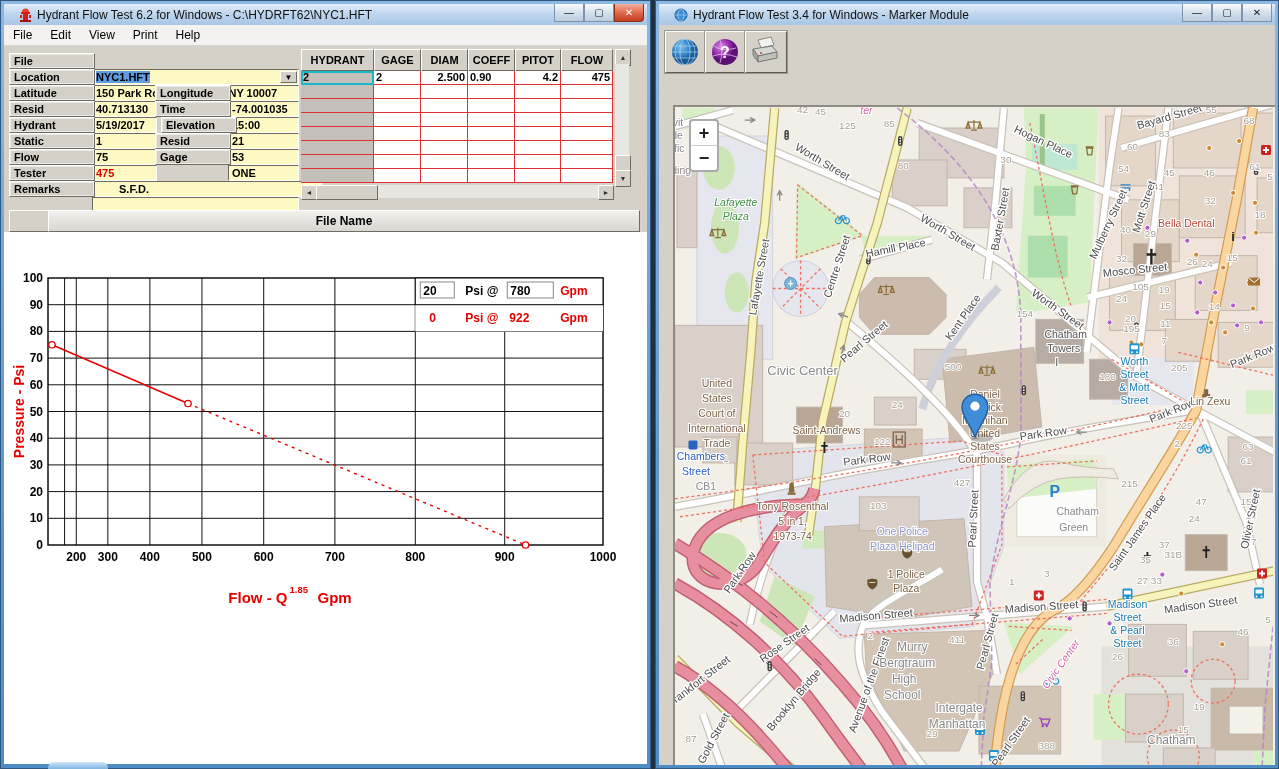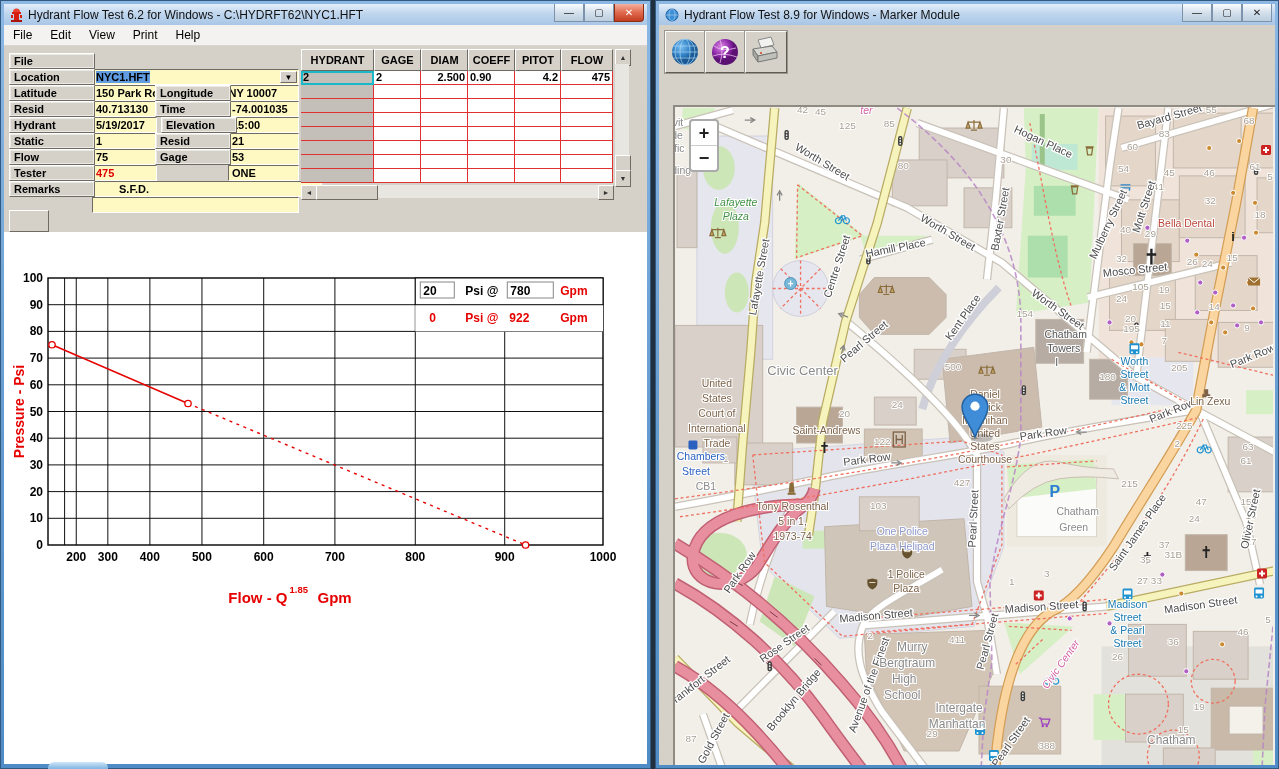--- a/index.html
+++ b/index.html
@@ -1,21 +1,21 @@
 <!DOCTYPE html>
 <html><head>
 <meta charset="utf-8">
 <style>
   html,body{margin:0;padding:0;background:#20303e;width:1279px;height:769px;overflow:hidden;
     font-family:"Liberation Sans","DejaVu Sans",sans-serif;}
   .abs{position:absolute;}
   
   .win{position:absolute;top:0;background:linear-gradient(180deg,#8db8e4,#6199cf 60%,#4f8cc6);
     border:1px solid #32597f;box-sizing:border-box;padding:3px;}
-  .titlebar{height:21px;display:flex;align-items:center;gap:5px;padding-left:6px;
+  .titlebar{height:21px;display:flex;align-items:center;gap:5px;padding-left:15px;
     background:linear-gradient(180deg,#e3eefa,#c0d6ee 45%,#a8c6e6);font-size:12px;color:#111;position:relative;}
   .winbtns{position:absolute;right:3px;top:0;display:flex;}
   .wbtn{width:28px;height:17px;display:flex;align-items:center;justify-content:center;
     font-size:10px;color:#222;border:1px solid #7d93ab;border-top:none;
     background:linear-gradient(180deg,#fbfdfe,#d4e0ec 50%,#bccede);}
   .wbtn.close{background:linear-gradient(180deg,#f5b0a0,#e06a4d 50%,#c23c20);color:#fff;border-color:#8a2e14;border-bottom-right-radius:4px;}
   .menubar{height:20px;background:#f3f2f0;border-bottom:1px solid #d9d6d0;display:flex;align-items:center;font-size:12px;}
   .menubar span{padding:2px 9px;}
   .content{position:relative;background:#d5d1c9;overflow:hidden;}
   
@@ -169,20 +169,21 @@
         <div class="sb" style="left: 314px; top: 0px; width: 14px; height: 15px; line-height: 15px;">▲</div>
         <div class="sbtrack" style="left: 314px; top: 15px; width: 14px; height: 104px;"></div>
         <div class="sb" style="left: 314px; top: 106px; width: 14px; height: 18px;"></div>
         <div class="sb" style="left: 314px; top: 121px; width: 14px; height: 15px; line-height: 15px;">▼</div>
         <div class="sb" style="left: 0px; top: 136px; width: 14px; height: 13px; line-height: 13px;">◄</div>
         <div class="sbtrack" style="left: 15px; top: 136px; width: 282px; height: 13px;"></div>
         <div class="sb" style="left: 15px; top: 136px; width: 60px; height: 13px;"></div>
         <div class="sb" style="left: 297px; top: 136px; width: 14px; height: 13px; line-height: 13px;">►</div>
       </div>
     <div class="sb" style="left:5px;top:164px;width:38px;height:20px;"></div>
+    <div class="fnbar" style="left:44px;top:164px;width:590px;">File Name</div>
     <div class="abs" style="left:0;top:186px;width:645px;height:532px;background:#fff;"></div>
     <svg id="chart" class="abs" style="left:6px;top:222px;" width="634" height="350" viewBox="0 0 634 350">
         <text x="33" y="281" text-anchor="end" font-size="12" font-weight="bold" fill="#000">0</text>
         <line x1="38" y1="250.3" x2="593" y2="250.3" stroke="#111" stroke-width="1"></line>
         <text x="33" y="254.3" text-anchor="end" font-size="12" font-weight="bold" fill="#000">10</text>
         <line x1="38" y1="223.6" x2="593" y2="223.6" stroke="#111" stroke-width="1"></line>
         <text x="33" y="227.6" text-anchor="end" font-size="12" font-weight="bold" fill="#000">20</text>
         <line x1="38" y1="196.9" x2="593" y2="196.9" stroke="#111" stroke-width="1"></line>
         <text x="33" y="200.9" text-anchor="end" font-size="12" font-weight="bold" fill="#000">30</text>
         <line x1="38" y1="170.2" x2="593" y2="170.2" stroke="#111" stroke-width="1"></line>
@@ -242,21 +243,21 @@
   </div>
 </div>
 
 <div class="win" style="left:655px;width:624px;height:769px;">
   <div class="titlebar">
     <svg width="14" height="14">
       <circle cx="7" cy="7" r="6" fill="#3b8ed8" stroke="#1c5c9c"></circle>
         <ellipse cx="7" cy="7" rx="3" ry="6" fill="none" stroke="#9cc8ec" stroke-width="0.8"></ellipse>
         <line x1="1" y1="7" x2="13" y2="7" stroke="#9cc8ec" stroke-width="0.8"></line>
     </svg>
-    <span>Hydrant Flow Test 8.9 for Windows - Marker Module</span>
+    <span>Hydrant Flow Test 3.4 for Windows - Marker Module</span>
     <div class="winbtns">
       <div class="wbtn">—</div>
       <div class="wbtn">▢</div>
       <div class="wbtn">✕</div>
     </div>
   </div>
   <div class="content" style="height:740px;">
 
     <div class="tbtn" style="left:6px;top:6px;">
       <svg width="38" height="38">

